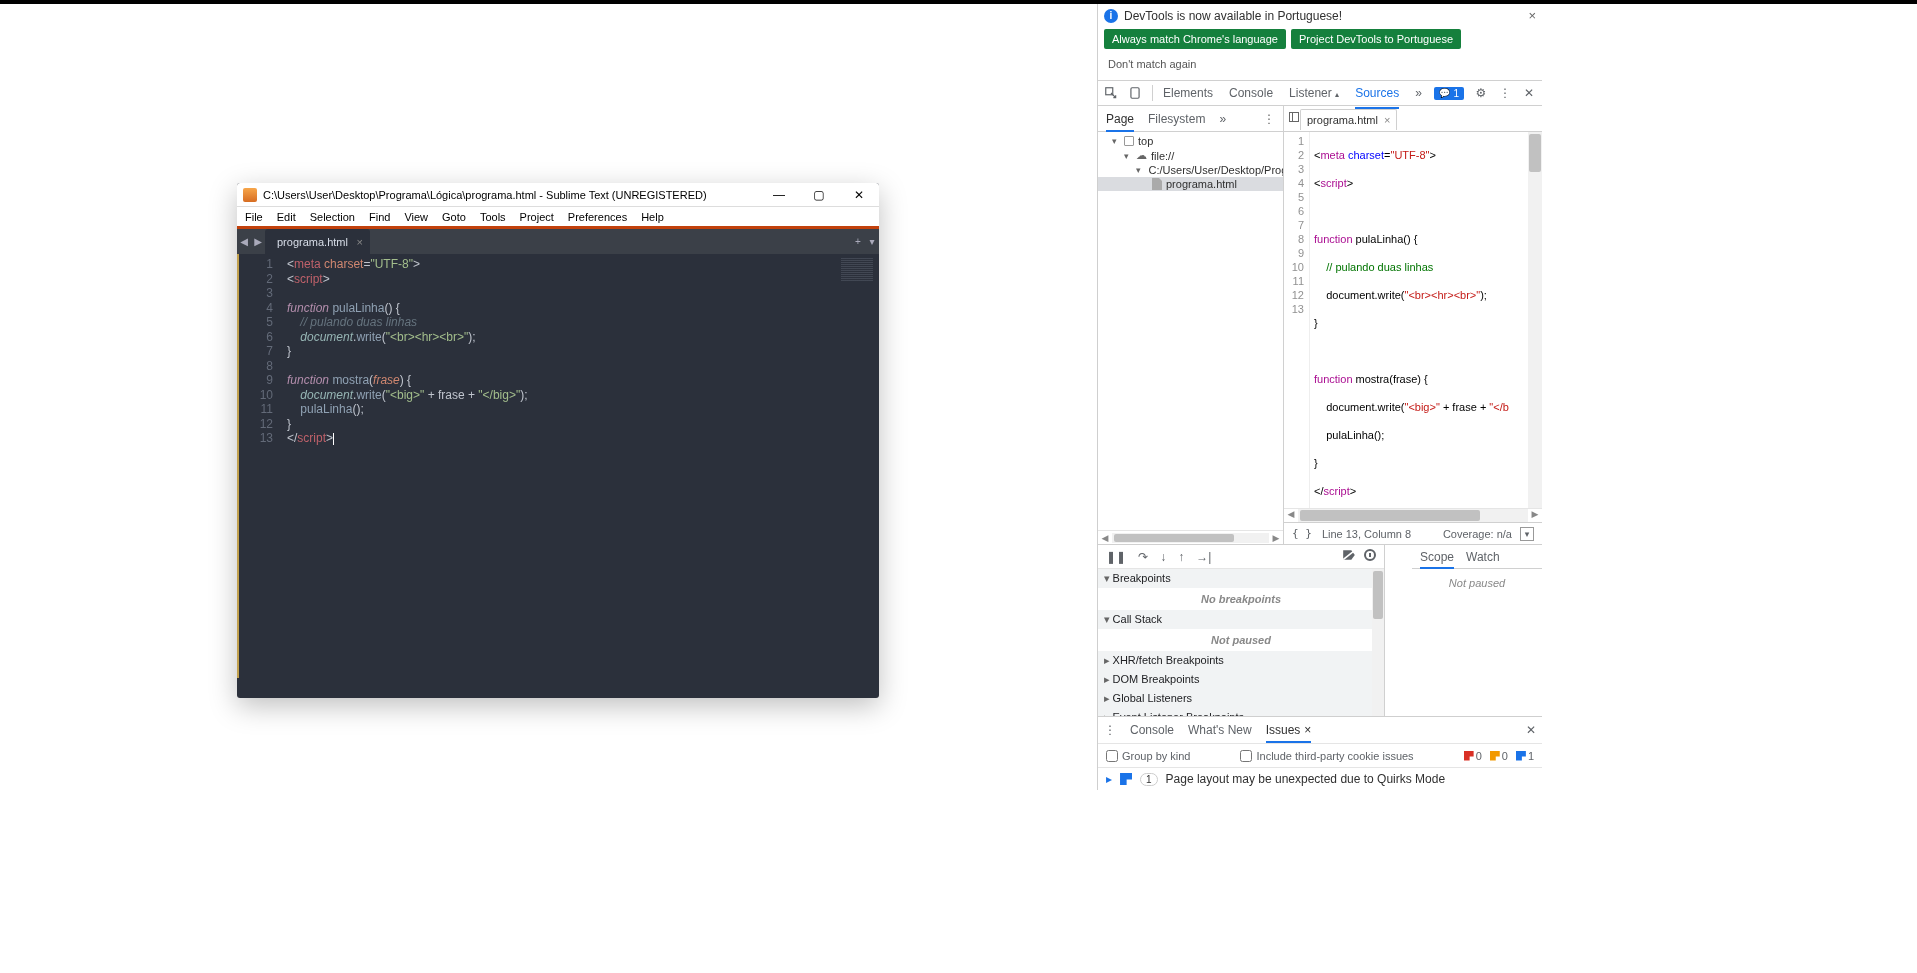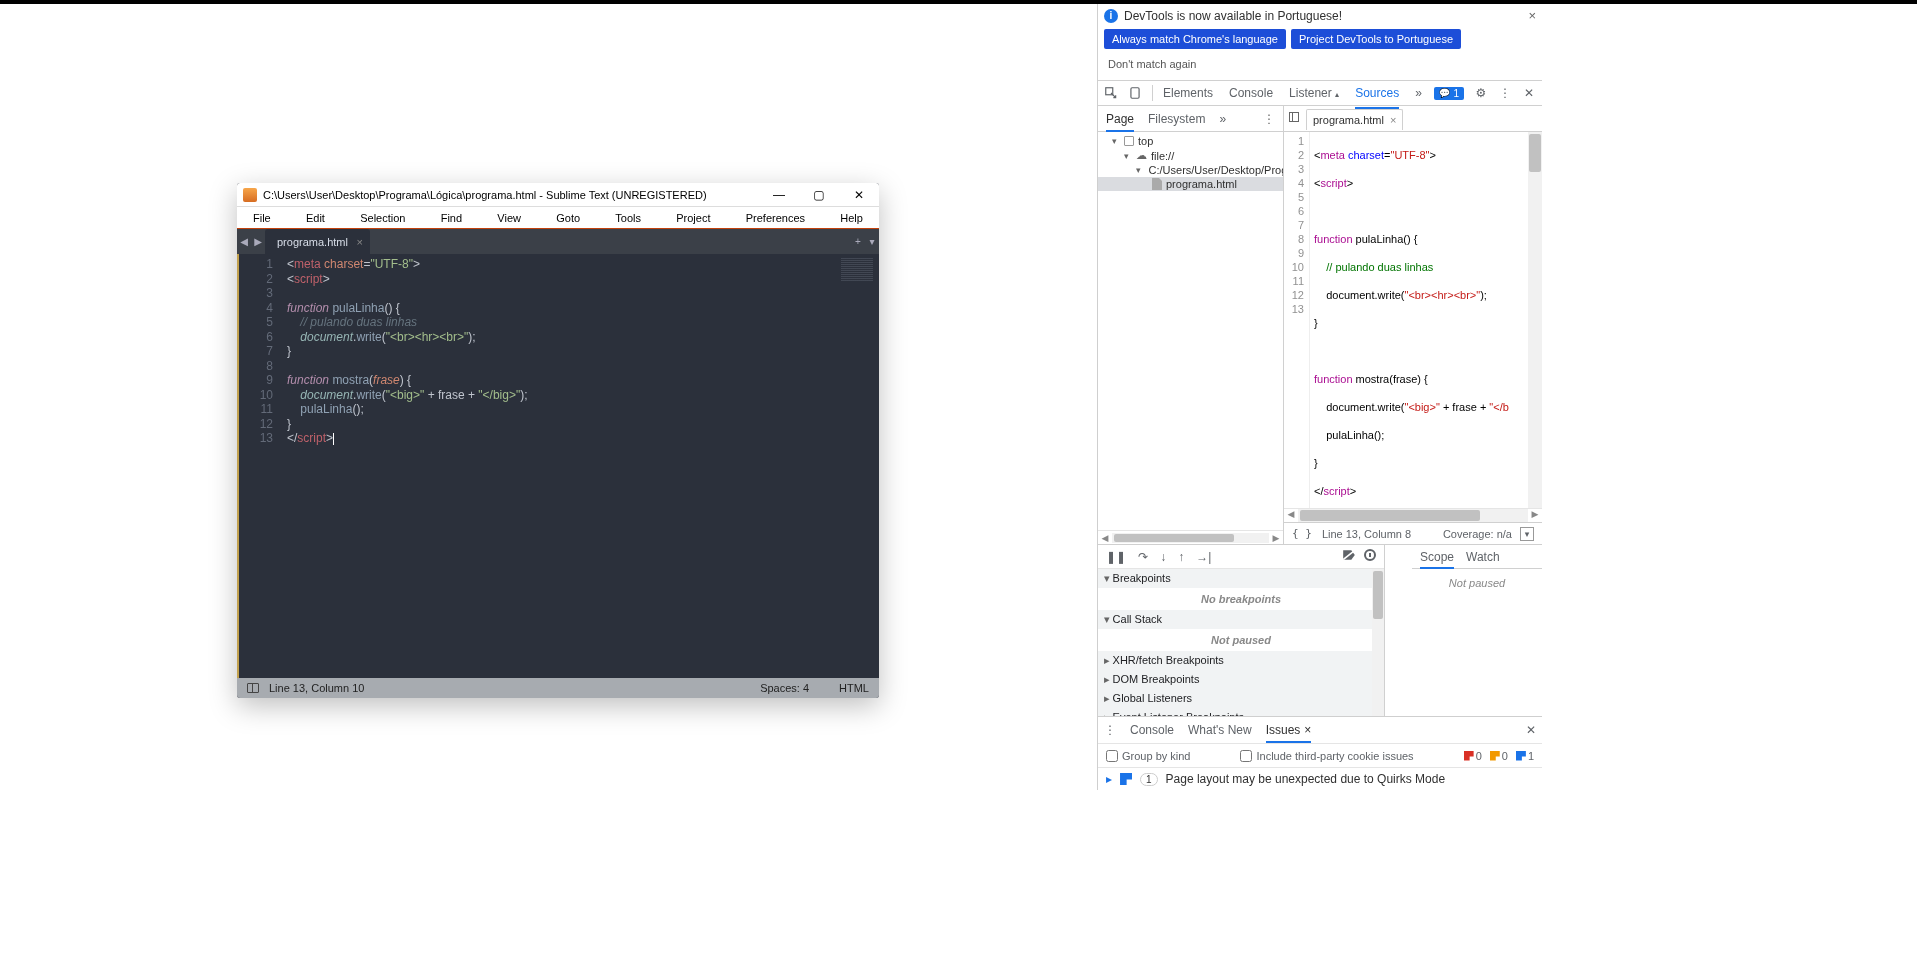--- a/index.html
+++ b/index.html
@@ -12,21 +12,21 @@
   background: #2b303b; box-shadow: 0 8px 28px rgba(0,0,0,.25); border-radius: 3px; overflow: hidden;
   font-size: 12px;
 }
 .sublime .titlebar {
   height: 24px; background: #fff; color: #000; display: flex; align-items: center;
   padding-left: 6px; border-bottom: 1px solid #ddd;
 }
 .sublime .titlebar .appicon { width: 14px; height: 14px; background: linear-gradient(180deg,#f7a64a,#d76d22); border-radius: 2px; margin-right: 6px; }
 .sublime .titlebar .title { flex: 1; font-size: 11px; }
 .sublime .titlebar .winbtn { width: 40px; text-align: center; font-size: 12px; color: #000; cursor: default; }
-.sublime .menubar { height: 22px; background: #fff; display: flex; align-items: center; padding: 0 16px; gap: 14px; font-size: 11px; border-bottom: 1px solid #c2410c; justify-content: space-between; }
+.sublime .menubar { height: 22px; background: #fff; display: flex; align-items: center; padding: 0 8px; gap: 14px; font-size: 11px; border-bottom: 3px solid #c2410c; }
 .sublime .menubar span { cursor: default; }
 .sublime .tabrow { height: 25px; background: #3b4048; display: flex; align-items: center; }
 .sublime .tabrow .nav { width: 14px; text-align: center; color: #aab; font-size: 10px; cursor: default; }
 .sublime .tabrow .tab { height: 25px; background: #2b303b; color: #d8dee9; padding: 0 22px 0 12px; display: flex; align-items: center; font-size: 11px; position: relative; border-radius: 3px 3px 0 0; }
 .sublime .tabrow .tab .close { position: absolute; right: 7px; color: #888; font-size: 11px; }
 .sublime .tabrow .spacer { flex: 1; }
 .sublime .tabrow .rightbtn { width: 14px; color: #aab; text-align: center; font-size: 10px; }
 
 .sublime .editor { position: absolute; left: 0; right: 0; top: 71px; bottom: 20px; display: flex; font-family: 'Consolas', monospace; font-size: 12px; line-height: 14.5px; }
 .sublime .gutter { width: 46px; background: #2b303b; color: #636a78; text-align: right; padding: 3px 10px 0 0; border-left: 2px solid #c2a14e; }
@@ -49,21 +49,21 @@
 
 .devtools {
   position: absolute; right: 375px; top: 4px; width: 445px; bottom: 183px;
   border-left: 1px solid #cfcfcf; background: #fff; font-size: 12px; color: #303030;
   display: flex; flex-direction: column;
 }
 .dt-banner { padding: 4px 6px; display: flex; align-items: center; gap: 6px; }
 .dt-banner .info-icon { width: 14px; height: 14px; background: #1a73e8; border-radius: 50%; color: #fff; font-size: 10px; font-weight: bold; display: flex; align-items: center; justify-content: center; }
 .dt-banner .bclose{ margin-left:auto; color:#666; font-size:13px; cursor:default;}
 .dt-banner2 { padding: 2px 6px 6px; display: flex; gap: 5px; align-items: center; flex-wrap: wrap; font-size: 11px; }
-.dt-banner2 .bluebtn { background: #1d4ed8; color: #fff; padding: 4px 8px; border-radius: 2px; cursor: default; }
+.dt-banner2 .bluebtn { background: #15803d; color: #fff; padding: 4px 8px; border-radius: 2px; cursor: default; }
 .dt-banner2 .plain { color: #555; padding: 4px 4px; cursor: default; }
 
 .dt-toolbar { height: 26px; border-top: 1px solid #d0d0d0; border-bottom: 1px solid #d0d0d0; display: flex; align-items: center; padding: 0 6px; gap: 10px; }
 .dt-toolbar .tbicon { width: 14px; height: 14px; display: inline-flex; align-items: center; justify-content: center; color: #5f6368; cursor: default; }
 .dt-toolbar .sep { width: 1px; height: 16px; background: #d0d0d0; }
 .dt-toolbar .tabs { display: flex; gap: 16px; font-size: 12px; color: #5f6368; align-items: center; }
 .dt-toolbar .tabs .t { cursor: default; padding: 4px 0; position: relative; }
 .dt-toolbar .tabs .t.active { color: #1a73e8; }
 .dt-toolbar .tabs .t.active:after { content:''; position:absolute; left:0; right:0; bottom:-5px; height:2px; background:#1a73e8; }
 .dt-toolbar .right { margin-left: auto; display: flex; gap: 10px; align-items: center; }
@@ -85,21 +85,21 @@
 .dt-nav .tree .frame-ic{width:10px; height:10px; border:1px solid #999; border-radius:1px; display:inline-block;}
 .dt-nav .tree .cloud-ic{font-size:11px; color:#666;}
 .dt-nav .tree .folder-ic{width:12px;height:10px;background:#4f84d8;border-radius:1px;display:inline-block;}
 .dt-nav .tree .file-ic{width:10px;height:12px;background:#aaa;display:inline-block; clip-path: polygon(0 0, 70% 0, 100% 25%, 100% 100%, 0 100%);}
 .dt-nav .hscroll{height:14px; border-top:1px solid #e5e5e5; display:flex; align-items:center;}
 .dt-nav .hscroll .track{flex:1; height:10px; background:#f1f1f1; position:relative;}
 .dt-nav .hscroll .thumb{position:absolute; left:2px; width:120px; top:1px; bottom:1px; background:#c1c1c1; border-radius:2px;}
 .dt-nav .hscroll .arr{width:14px; text-align:center; color:#888; font-size:9px;}
 
 .dt-src { flex: 1; display: flex; flex-direction: column; min-width: 0; }
-.dt-src .filetabs { height: 26px; border-bottom: 1px solid #d0d0d0; display:flex; align-items:center; padding:0 4px; gap:6px;}
+.dt-src .filetabs { height: 26px; border-bottom: 1px solid #d0d0d0; display:flex; align-items:center; padding:0 4px; }
 .dt-src .filetabs .showicon{color:#666; cursor:default;}
 .dt-src .filetabs .ftab{padding:4px 6px; border:1px solid #d0d0d0; border-bottom:none; font-size:11px; background:#fff; position:relative; border-radius:2px 2px 0 0; top:1px;}
 .dt-src .filetabs .ftab .x{margin-left:6px; color:#888;}
 .dt-src .srcbody{flex:1; display:flex; font-family:Consolas,monospace; font-size:11px; line-height:14px; overflow:hidden; position:relative;}
 .dt-src .sgutter{width:26px; text-align:right; padding:2px 5px 0 0; color:#919191; background:#fff; border-right:1px solid #eee;}
 .dt-src .sgutter div{height:14px;}
 .dt-src .scode{flex:1; padding:2px 0 0 4px; white-space:pre; overflow:hidden; color:#000;}
 .dt-src .scode div{height:14px;}
 .s-kw{color:#aa0d91;} .s-str{color:#c41a16;} .s-fn{color:#000;} .s-cm{color:#007400;} .s-blue{color:#0000ff;}
 .dt-src .srcscroll{height:14px; border-top:1px solid #e5e5e5; display:flex;}
@@ -218,28 +218,20 @@
 <div class="line"> </div>
 <div class="line"><span class="k-purple k-ital">function</span> <span class="k-blue">mostra</span>(<span class="k-orange k-ital">frase</span>) {</div>
 <div class="line">    <span class="k-cyan k-ital">document</span>.<span class="k-blue">write</span>(<span class="k-green">"&lt;big&gt;"</span> + frase + <span class="k-green">"&lt;/big&gt;"</span>);</div>
 <div class="line">    <span class="k-blue">pulaLinha</span>();</div>
 <div class="line">}</div>
 <div class="line">&lt;/<span class="k-red">script</span>&gt;<span class="cursor"></span></div>
       <div class="minimap"></div>
     </div>
   </div>
 
-  <div class="statusbar">
-    <div class="sbicon"></div>
-    <span>Line 13, Column 10</span>
-    <div class="sp"></div>
-    <span>Spaces: 4</span>
-    <span style="width:30px;"></span>
-    <span>HTML</span>
-  </div>
 </div>
 
 <div class="devtools">
 
   <div class="dt-banner">
     <div class="info-icon">i</div>
     <span>DevTools is now available in Portuguese!</span>
     <span class="bclose">×</span>
   </div>
   <div class="dt-banner2">

